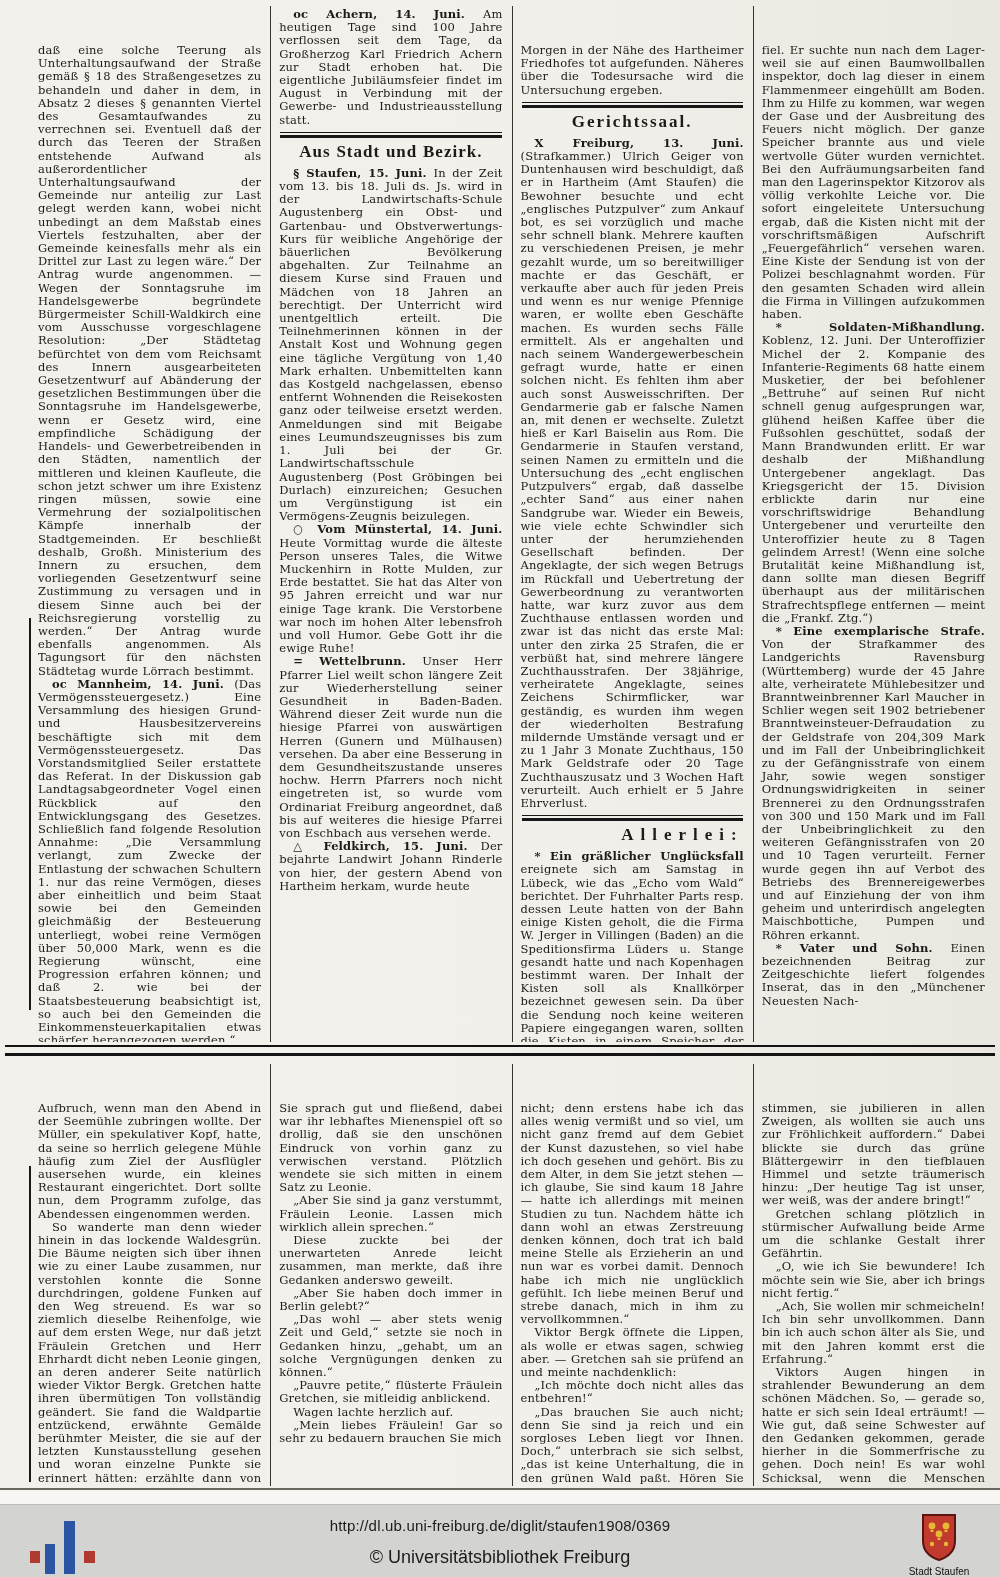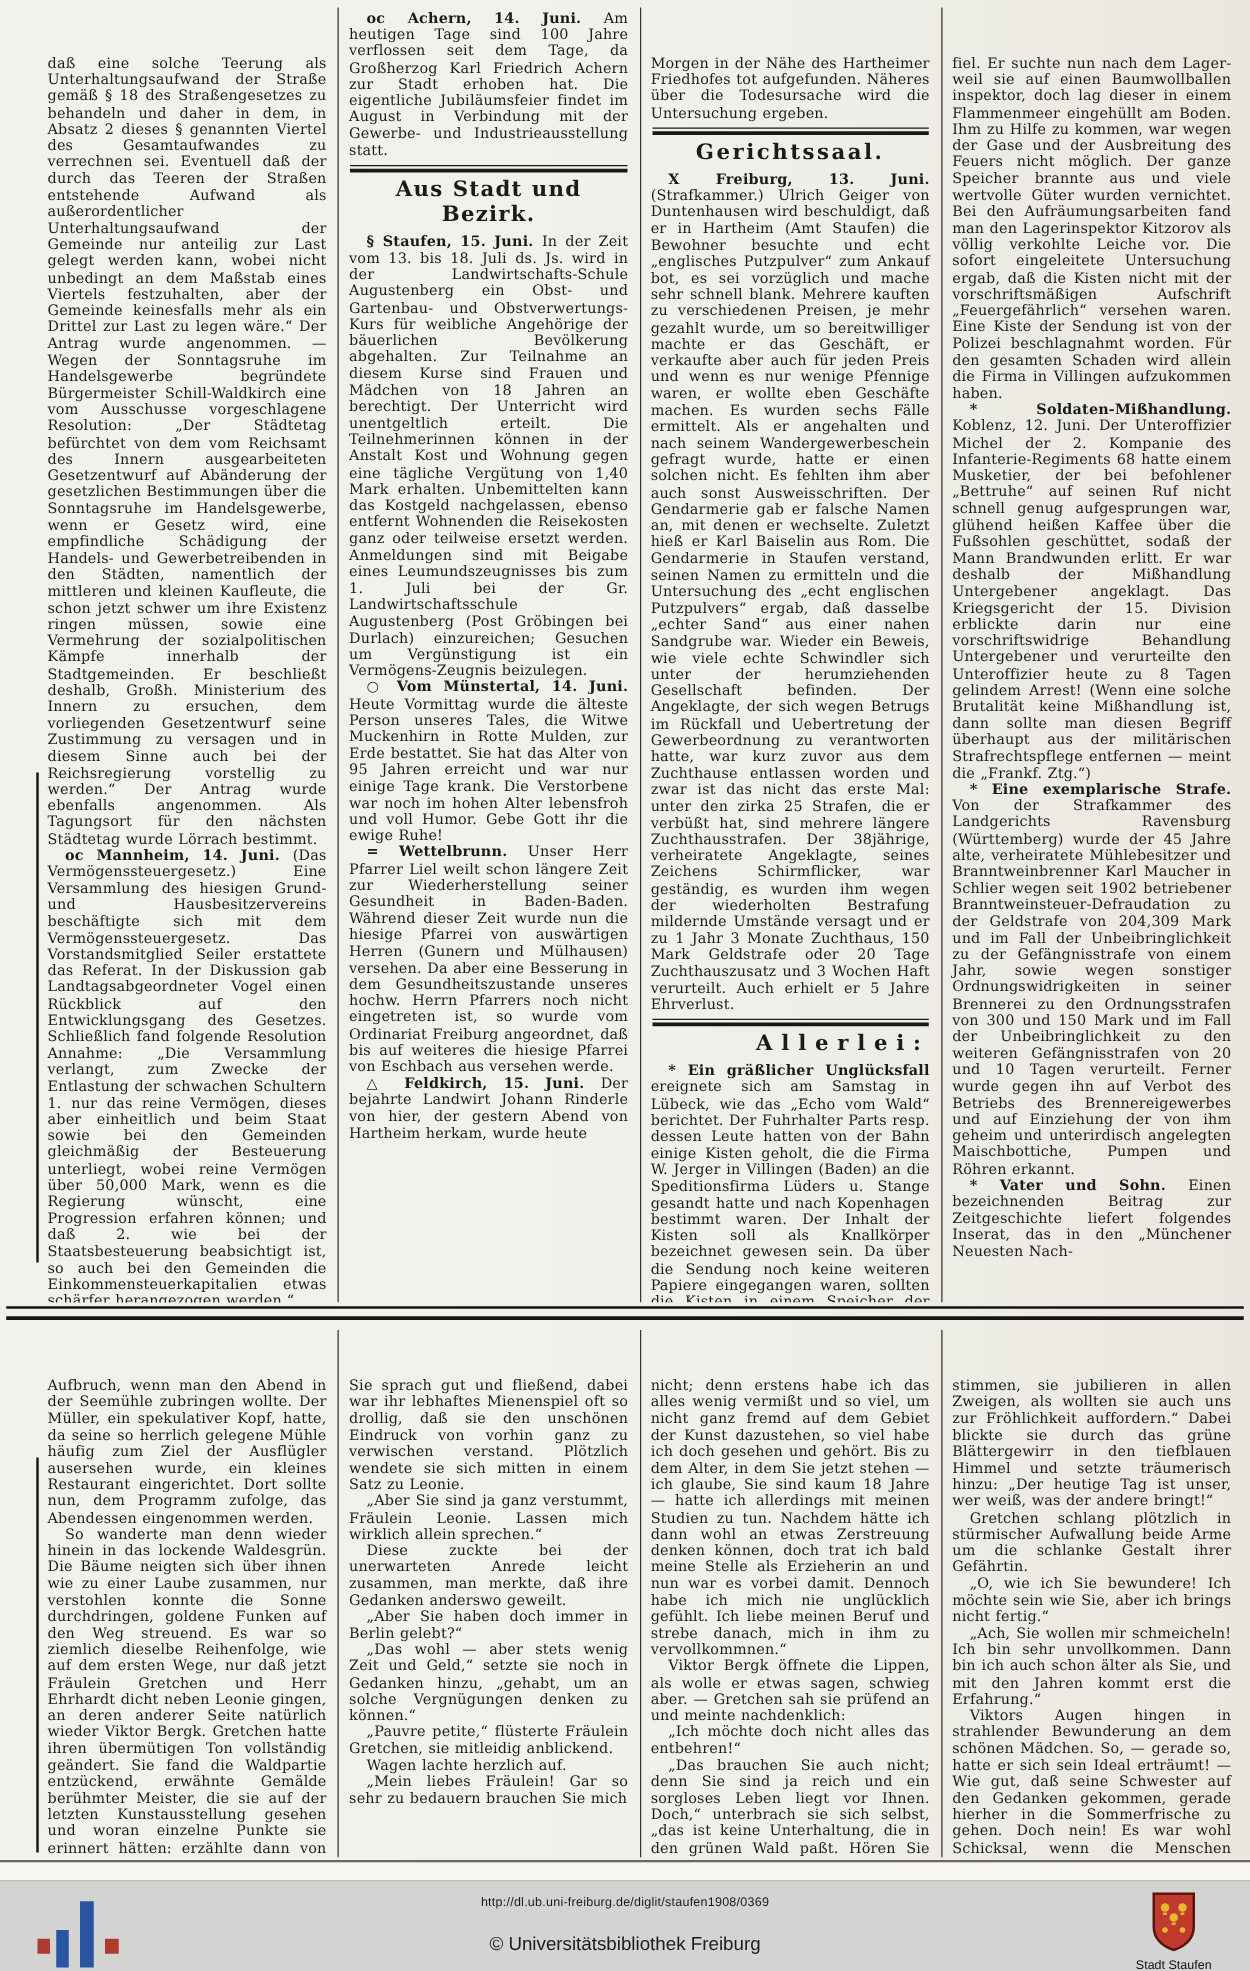--- a/index.html
+++ b/index.html
@@ -11,31 +11,31 @@
   .col{flex:1;padding:2px 9px 2px 8px;overflow:hidden;
        font-size:11.5px;line-height:13.2px;letter-spacing:.15px;word-spacing:.5px;
        text-align:justify;}
   .col + .col{border-left:1px solid #39352d;}
   .topsec .col{height:1032px;}
   .botsec .col{height:418px;}
   .topsec,.botsec{overflow:hidden;}
   p.art{margin:0;text-indent:14px;}
   p.art.noind{text-indent:0;margin-top:36px;}
   span.lead{font-weight:bold;margin-top:48px;}
-  .shead{font-weight:bold;text-align:center;font-size:17px;line-height:20px;margin:3px 0 5px;}
+  .shead{font-weight:bold;text-align:center;font-size:17px;line-height:20px;margin:3px 0 5px;font-family:Liberation Serif, serif;}
   .hrule{height:2px;border-top:1px solid #181818;border-bottom:3px solid #181818;margin:5px 1px 4px;}
   .divider{height:6px;border-top:2px solid #141414;border-bottom:3px solid #141414;margin:3px 5px 2px 5px;}
   .edge-artifact{position:absolute;width:2px;background:#1c1a17;}
   .scanstrip{position:absolute;left:0;right:0;top:1490px;height:14px;background:#f7f6f3;}
   .footer{position:absolute;left:0;right:0;top:1504px;bottom:0;background:var(--bar,#d3d3d1);
           border-top:1px solid #bdbdbb;font-family:"Liberation Sans", sans-serif;}
   .footer-url{position:absolute;left:0;right:0;top:12px;text-align:center;
-              font-size:10px;color:#1b1b1b;letter-spacing:.2px;}
+              font-size:15px;color:#1b1b1b;letter-spacing:.2px;}
   .footer-copy{position:absolute;left:0;right:0;top:42px;text-align:center;
-               font-size:15px;color:#1b1b1b;}
+               font-size:18px;color:#1b1b1b;}
   .logo{position:absolute;left:26px;top:10px;width:80px;height:58px;}
   .logo .b{position:absolute;}
   .shield-wrap{position:absolute;right:30px;top:8px;width:62px;text-align:center;}
   .shield-caption{font-size:10px;color:#111;margin-top:1px;font-family:"Liberation Sans", sans-serif;}
 </style>
 </head>
 <body>
 
 <div class="page" style="--ink: #1d1b17; --bar: #d3d3d1; --blue: #2b55a3; --red: #b03a30; --shred: #c03a2e; --gold: #e9b832; --shout: #5a1510;">
 

